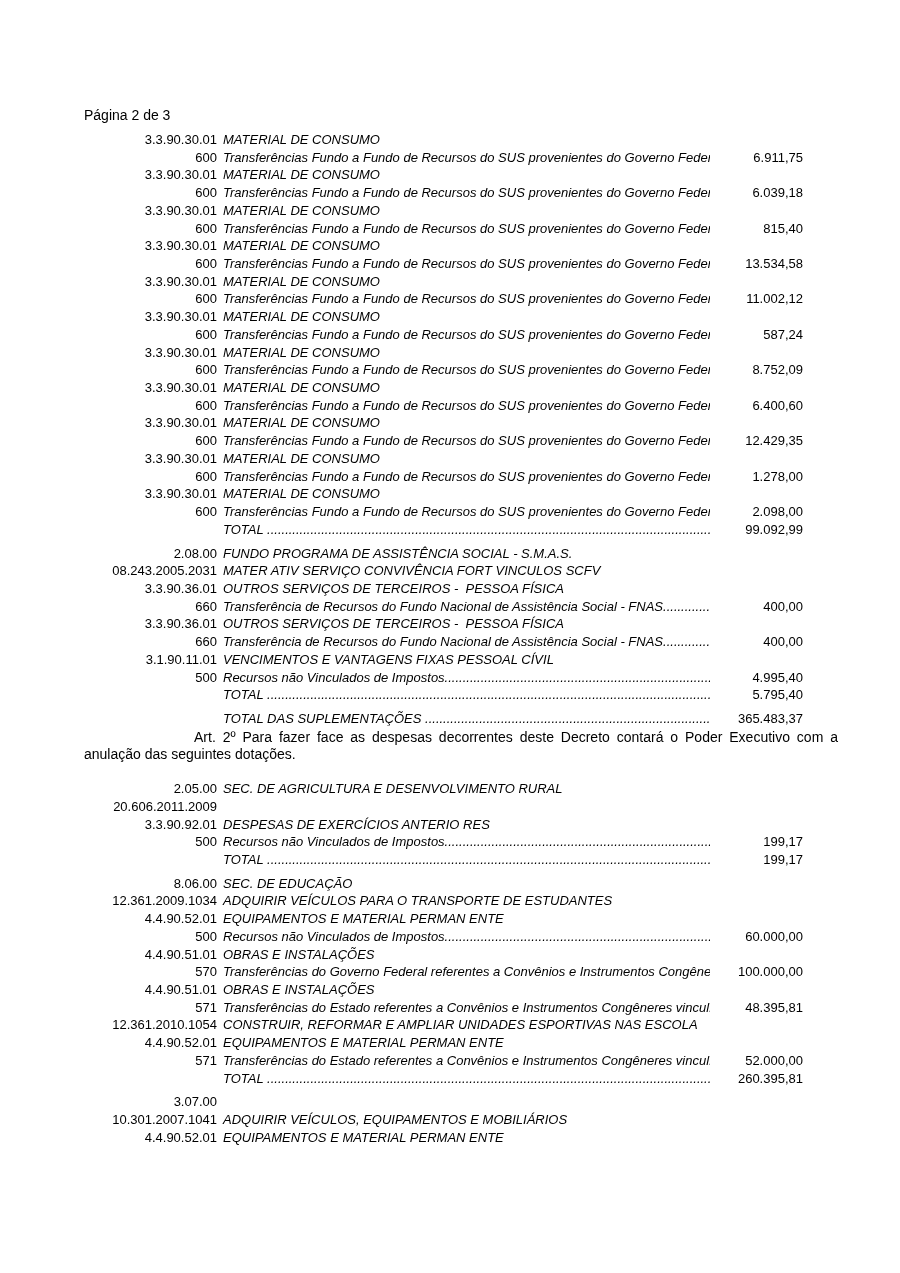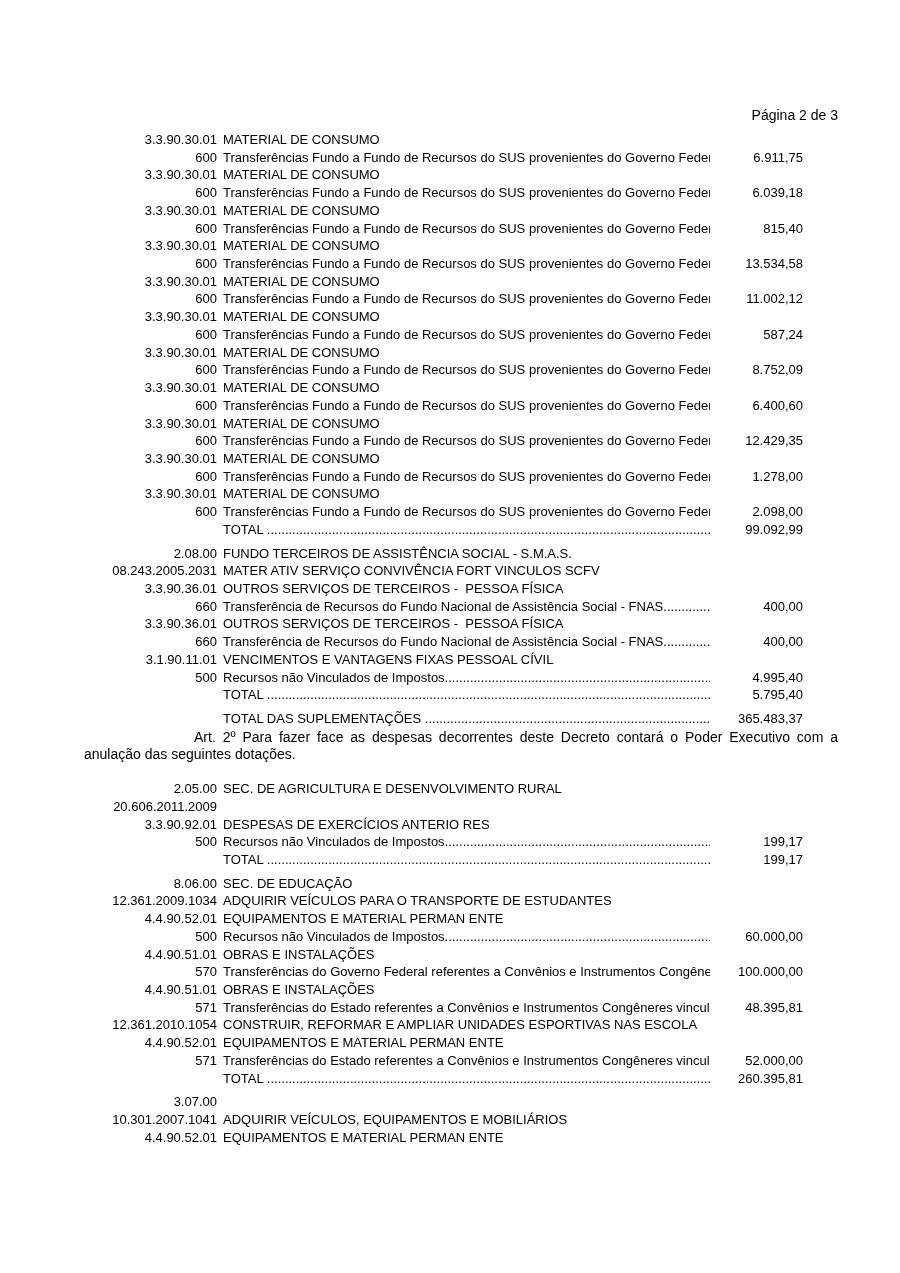--- a/index.html
+++ b/index.html
@@ -9,40 +9,39 @@
     background: #ffffff;
     color: #000000;
     font-family: "Liberation Sans", sans-serif;
     overflow: hidden;
     -webkit-font-smoothing: antialiased;
   }
   .sheet { padding: 106px 0 0 84px; }
 
   .page-label {
     width: 754px;
-    text-align: right;
     font-size: 14px;
     line-height: 18px;
     margin-bottom: 7px;
     white-space: pre;
   }
 
   .rows { width: 719px; }
   .row {
     display: flex;
-    align-items: center;
+    align-items: flex-end;
     height: 17.73px;
     line-height: 17.73px;
     font-size: 13px;
     white-space: pre;
   }
   .row.gap { margin-top: 6px; }
 
   .c-code { flex: 0 0 133px; text-align: right; }
-  .c-desc { flex: 0 0 487px; margin-left: 6px; display: flex; }
+  .c-desc { flex: 0 0 487px; margin-left: 6px; display: flex; font-style: italic; }
   .c-desc.clip { overflow: hidden; }
   .d-text { flex: 0 0 auto; }
   .leader { flex: 1 1 0; min-width: 0; overflow: hidden; white-space: pre; }
   .c-val { flex: 0 0 93px; text-align: right; }
 
   .art {
     width: 754px;
     font-size: 14px;
     line-height: 17.7px;
     text-align: justify;
@@ -73,21 +72,21 @@
       <div class="row"><span class="c-code">600</span><span class="c-desc clip"><span class="d-text">Transferências Fundo a Fundo de Recursos do SUS provenientes do Governo Federal</span><span class="leader">................................................................................................................................................................................................................................................</span></span><span class="c-val">8.752,09</span></div>
       <div class="row"><span class="c-code">3.3.90.30.01</span><span class="c-desc"><span class="d-text">MATERIAL DE CONSUMO</span></span><span class="c-val"></span></div>
       <div class="row"><span class="c-code">600</span><span class="c-desc clip"><span class="d-text">Transferências Fundo a Fundo de Recursos do SUS provenientes do Governo Federal</span><span class="leader">................................................................................................................................................................................................................................................</span></span><span class="c-val">6.400,60</span></div>
       <div class="row"><span class="c-code">3.3.90.30.01</span><span class="c-desc"><span class="d-text">MATERIAL DE CONSUMO</span></span><span class="c-val"></span></div>
       <div class="row"><span class="c-code">600</span><span class="c-desc clip"><span class="d-text">Transferências Fundo a Fundo de Recursos do SUS provenientes do Governo Federal</span><span class="leader">................................................................................................................................................................................................................................................</span></span><span class="c-val">12.429,35</span></div>
       <div class="row"><span class="c-code">3.3.90.30.01</span><span class="c-desc"><span class="d-text">MATERIAL DE CONSUMO</span></span><span class="c-val"></span></div>
       <div class="row"><span class="c-code">600</span><span class="c-desc clip"><span class="d-text">Transferências Fundo a Fundo de Recursos do SUS provenientes do Governo Federal</span><span class="leader">................................................................................................................................................................................................................................................</span></span><span class="c-val">1.278,00</span></div>
       <div class="row"><span class="c-code">3.3.90.30.01</span><span class="c-desc"><span class="d-text">MATERIAL DE CONSUMO</span></span><span class="c-val"></span></div>
       <div class="row"><span class="c-code">600</span><span class="c-desc clip"><span class="d-text">Transferências Fundo a Fundo de Recursos do SUS provenientes do Governo Federal</span><span class="leader">................................................................................................................................................................................................................................................</span></span><span class="c-val">2.098,00</span></div>
       <div class="row"><span class="c-code"></span><span class="c-desc clip"><span class="d-text">TOTAL </span><span class="leader">................................................................................................................................................................................................................................................</span></span><span class="c-val">99.092,99</span></div>
-      <div class="row gap"><span class="c-code">2.08.00</span><span class="c-desc"><span class="d-text">FUNDO TERCEIROS DE ASSISTÊNCIA SOCIAL - S.M.A.S.</span></span><span class="c-val"></span></div>
+      <div class="row gap"><span class="c-code">2.08.00</span><span class="c-desc"><span class="d-text">FUNDO PROGRAMA DE ASSISTÊNCIA SOCIAL - S.M.A.S.</span></span><span class="c-val"></span></div>
       <div class="row"><span class="c-code">08.243.2005.2031</span><span class="c-desc"><span class="d-text">MATER ATIV SERVIÇO CONVIVÊNCIA FORT VINCULOS SCFV</span></span><span class="c-val"></span></div>
       <div class="row"><span class="c-code">3.3.90.36.01</span><span class="c-desc"><span class="d-text">OUTROS SERVIÇOS DE TERCEIROS -  PESSOA FÍSICA</span></span><span class="c-val"></span></div>
       <div class="row"><span class="c-code">660</span><span class="c-desc clip"><span class="d-text">Transferência de Recursos do Fundo Nacional de Assistência Social - FNAS</span><span class="leader">................................................................................................................................................................................................................................................</span></span><span class="c-val">400,00</span></div>
       <div class="row"><span class="c-code">3.3.90.36.01</span><span class="c-desc"><span class="d-text">OUTROS SERVIÇOS DE TERCEIROS -  PESSOA FÍSICA</span></span><span class="c-val"></span></div>
       <div class="row"><span class="c-code">660</span><span class="c-desc clip"><span class="d-text">Transferência de Recursos do Fundo Nacional de Assistência Social - FNAS</span><span class="leader">................................................................................................................................................................................................................................................</span></span><span class="c-val">400,00</span></div>
       <div class="row"><span class="c-code">3.1.90.11.01</span><span class="c-desc"><span class="d-text">VENCIMENTOS E VANTAGENS FIXAS PESSOAL CÍVIL</span></span><span class="c-val"></span></div>
       <div class="row"><span class="c-code">500</span><span class="c-desc clip"><span class="d-text">Recursos não Vinculados de Impostos</span><span class="leader">................................................................................................................................................................................................................................................</span></span><span class="c-val">4.995,40</span></div>
       <div class="row"><span class="c-code"></span><span class="c-desc clip"><span class="d-text">TOTAL </span><span class="leader">................................................................................................................................................................................................................................................</span></span><span class="c-val">5.795,40</span></div>
       <div class="row gap"><span class="c-code"></span><span class="c-desc clip"><span class="d-text">TOTAL DAS SUPLEMENTAÇÕES </span><span class="leader">................................................................................................................................................................................................................................................</span></span><span class="c-val">365.483,37</span></div>
     </div>

